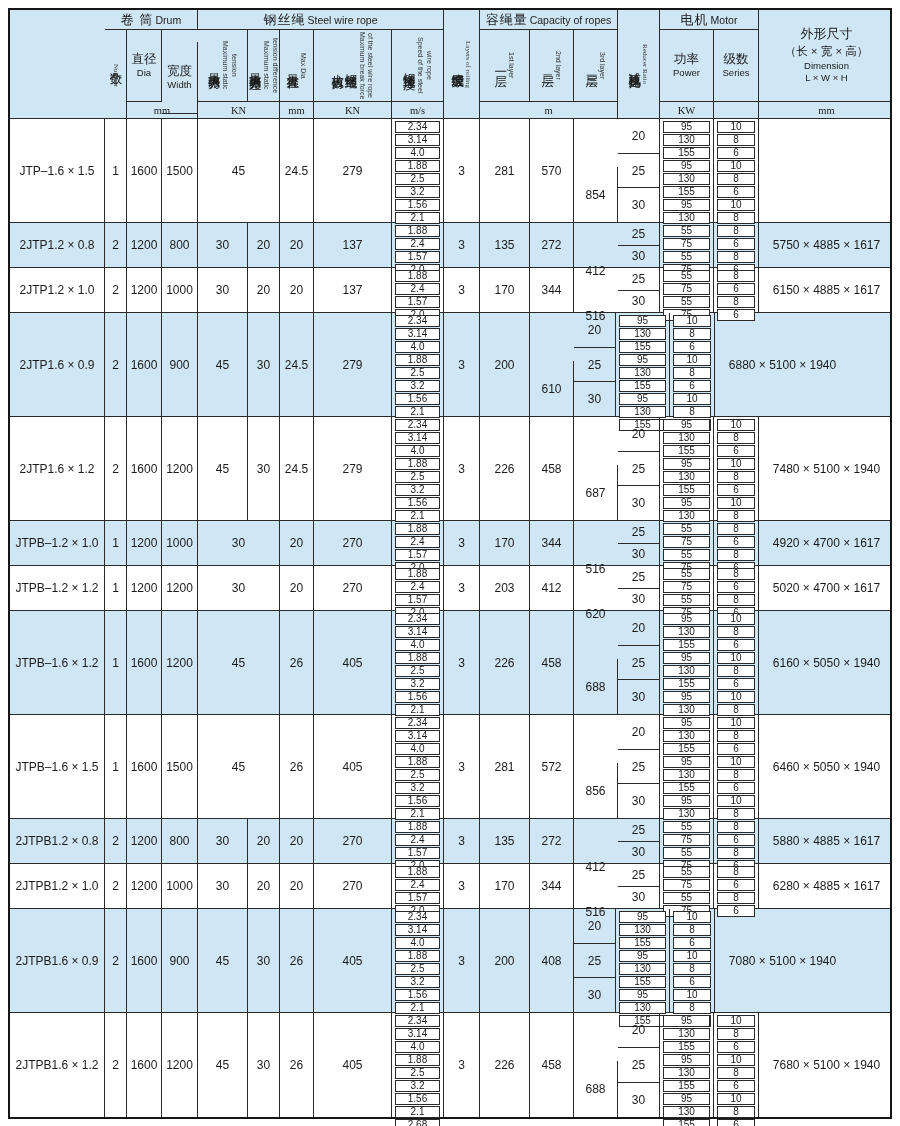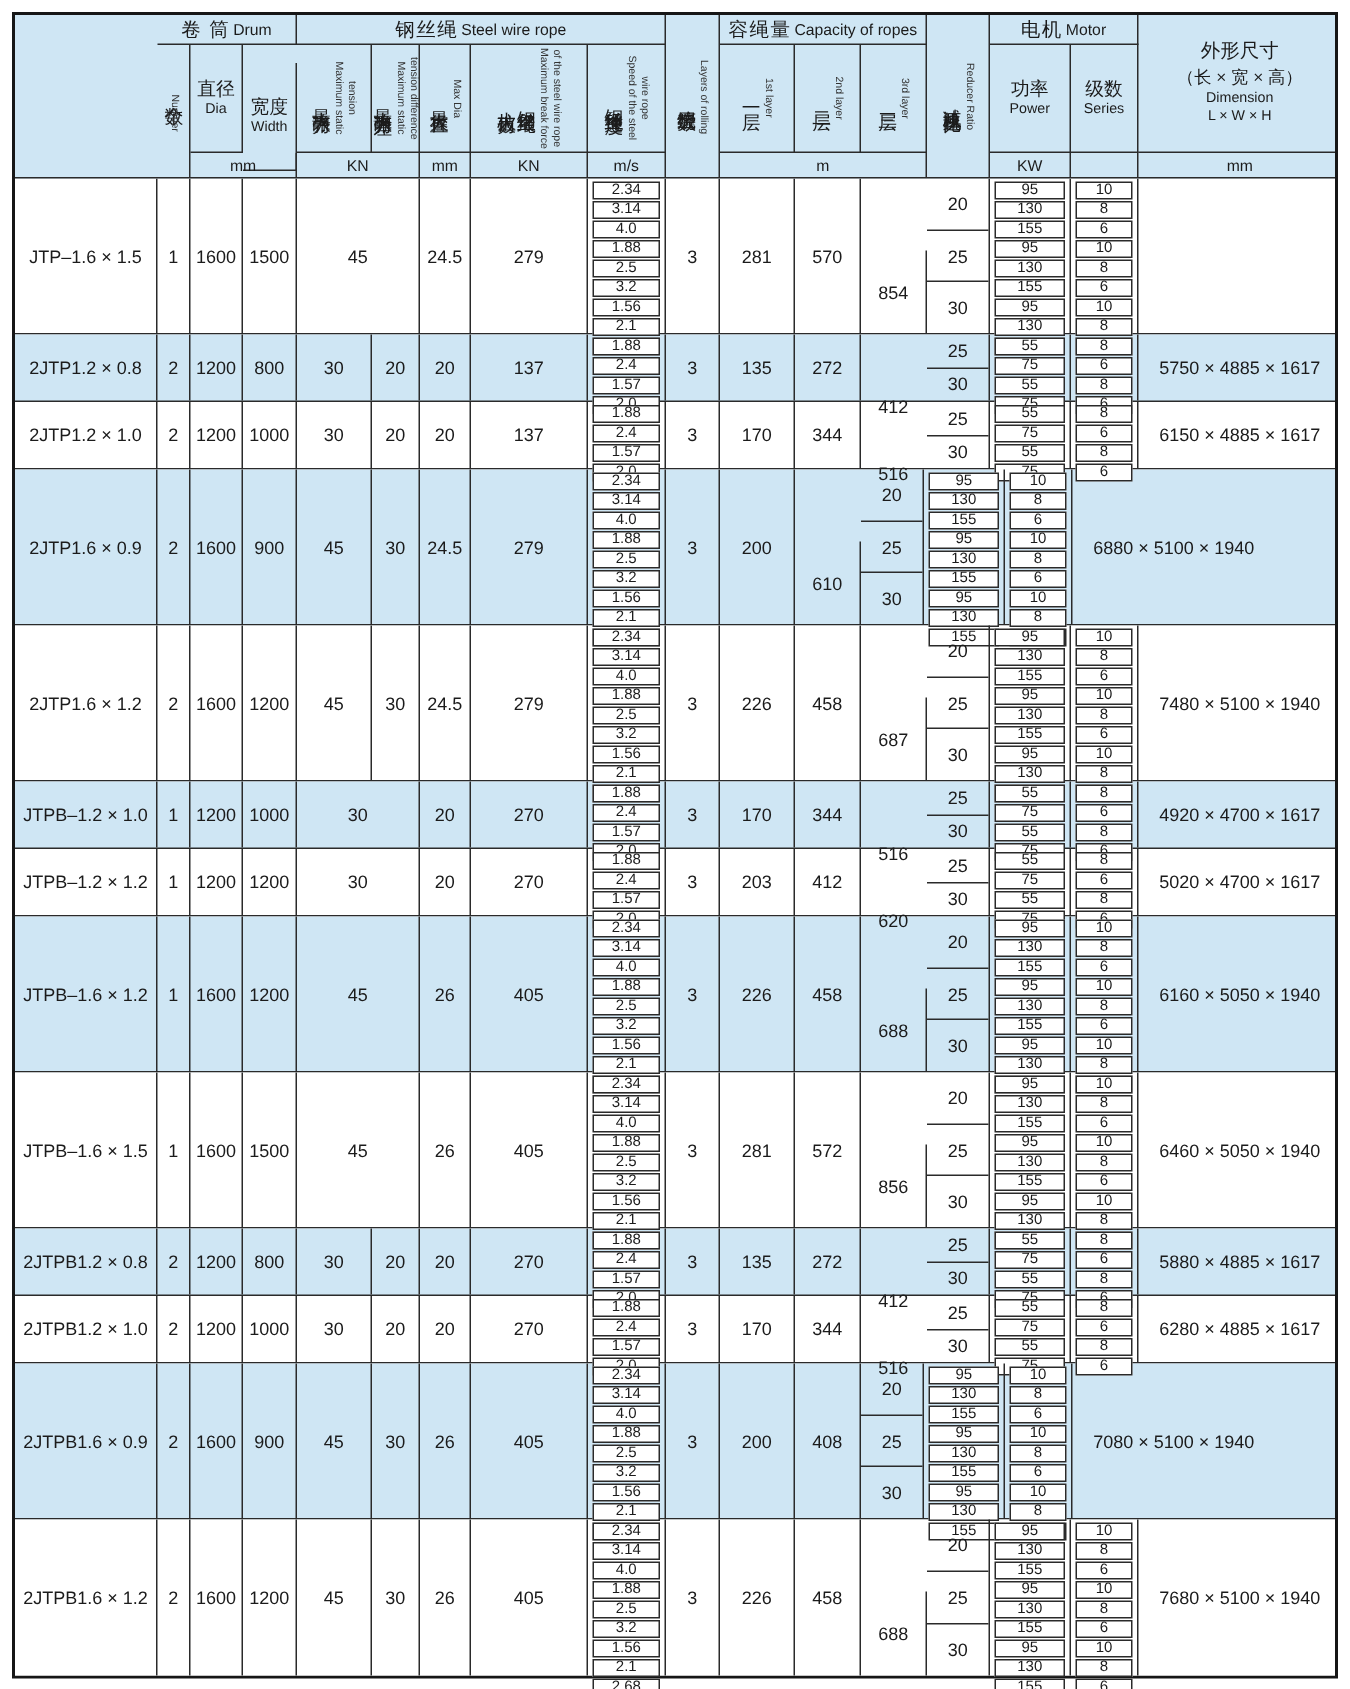--- a/index.html
+++ b/index.html
@@ -9,21 +9,21 @@
     font-family:"Liberation Sans","DejaVu Sans",sans-serif;
     padding:8px; -webkit-font-smoothing:antialiased;
   }
   .table{ width:884px; border:2px solid #161616; background:#fff; }
 
   
   .header{ position:relative; height:109px; background:var(--blue);
            border-bottom:1px solid var(--bd); overflow:hidden; }
   .hc{ position:absolute; display:flex; align-items:center; justify-content:center;
        border-right:1px solid var(--bd); border-bottom:1px solid var(--bd); text-align:center; }
-  .hc.nb{ border-bottom:none; } .hc.nr{ border-right:none; }
+  .hc.nb{ border-bottom:none;font-family:Liberation Serif, serif; } .hc.nr{ border-right:none; }
   .gtitle{ font-size:13px; }
   .gtitle .gzh{ font-size:13px; letter-spacing:1px; }
   .gtitle .gen{ font-size:10.5px; margin-left:2px; }
   .vtext{ writing-mode:vertical-lr; height:100%; text-align:center;
           display:inline-block; line-height:1.05; }
   .vzh{ font-size:12.5px; letter-spacing:1px; white-space:nowrap; }
   .vcol{ display:block; }
   .ven{ font-size:7px; color:#333; letter-spacing:0; line-height:1.25; }
   .h2{ line-height:1.25; font-size:12.5px; }
   .h2 .hen{ display:block; font-size:9.5px; }

